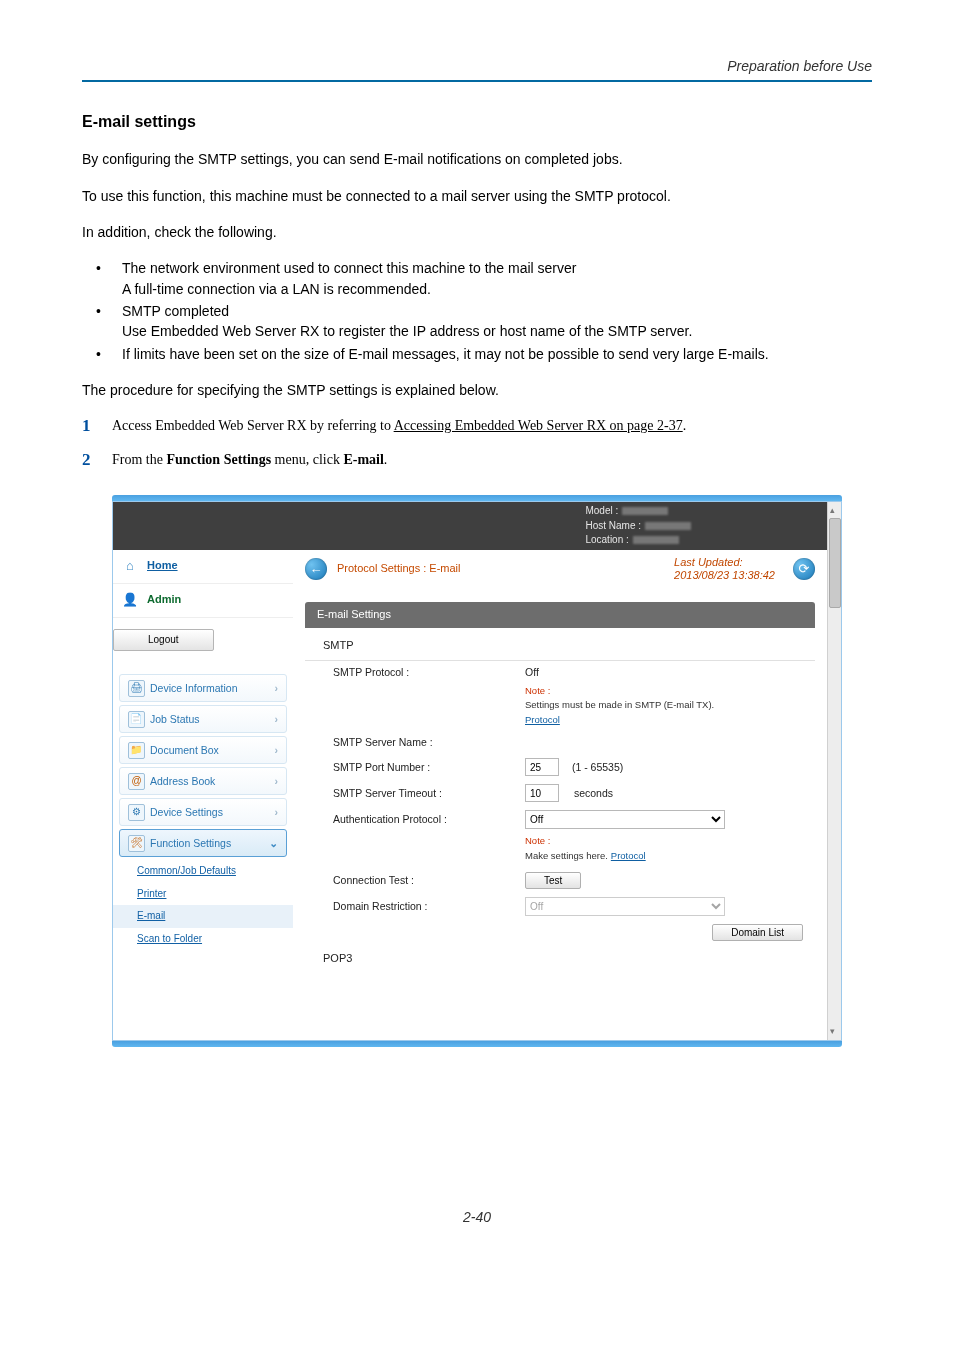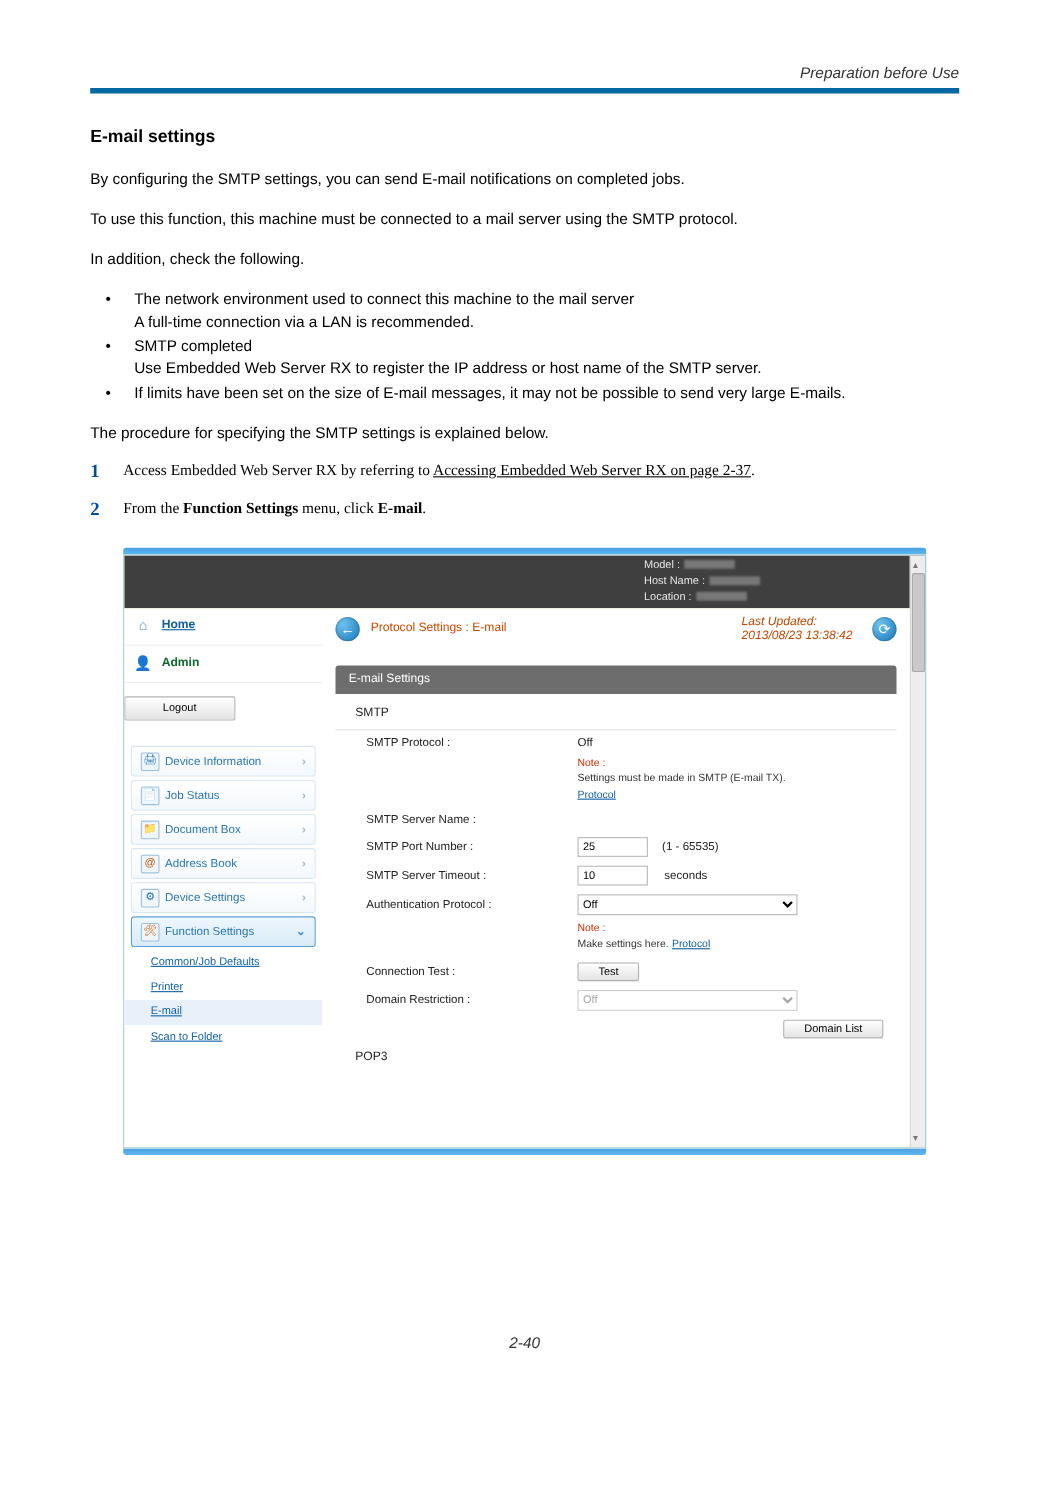--- a/index.html
+++ b/index.html
@@ -14,21 +14,21 @@
   }
   .page {
     padding: 56px 82px 40px 82px;
   }
   .page-header-region {
     text-align: right;
     font-style: italic;
     color: #333;
     font-size: 14px;
     padding-bottom: 4px;
-    border-bottom: 5px solid #0369a1;
+    border-bottom: 2px solid #0369a1;
     margin-bottom: 28px;
   }
   h3.section-title {
     font-weight: bold;
     font-size: 16px;
     margin-bottom: 16px;
   }
   p.body-text {
     margin-bottom: 16px;
   }
@@ -80,21 +80,21 @@
     margin: 0 auto;
     width: 730px;
   }
   .shot-top {
     height: 6px;
     background: linear-gradient(to bottom, #4aa0e0, #5fb7f0);
     border-radius: 3px 3px 0 0;
   }
   .shot {
     border: 1px solid #9cc9ec;
-    background: #fef9c3;
+    background: #86efac;
     position: relative;
     height: 540px;
     overflow: hidden;
   }
 
   .topband {
     position: absolute;
     left: 0; right: 0; top: 0;
     height: 48px;
     background: #3f3f3f;
@@ -259,21 +259,21 @@
   .kv-row .k { width: 192px; color: #222; }
   .kv-row .v { flex: 1; }
   .note-red { color: #cc3000; font-size: 9.5px; }
   .link-proto { color: #0f5fa2; text-decoration: underline; font-size: 9.5px; cursor:pointer;}
   .inp {
     border: 1px solid #b8b8b8;
     font-size: 10px;
     padding: 2px 4px;
     height: 18px;
   }
-  .inp.small { width: 64px; }
+  .inp.small { width: 34px; }
   .sel {
     border: 1px solid #b8b8b8;
     font-size: 10px;
     height: 19px;
     width: 200px;
     background: #fff;
   }
   .btn-std {
     font-size: 10px;
     padding: 2px 18px;

